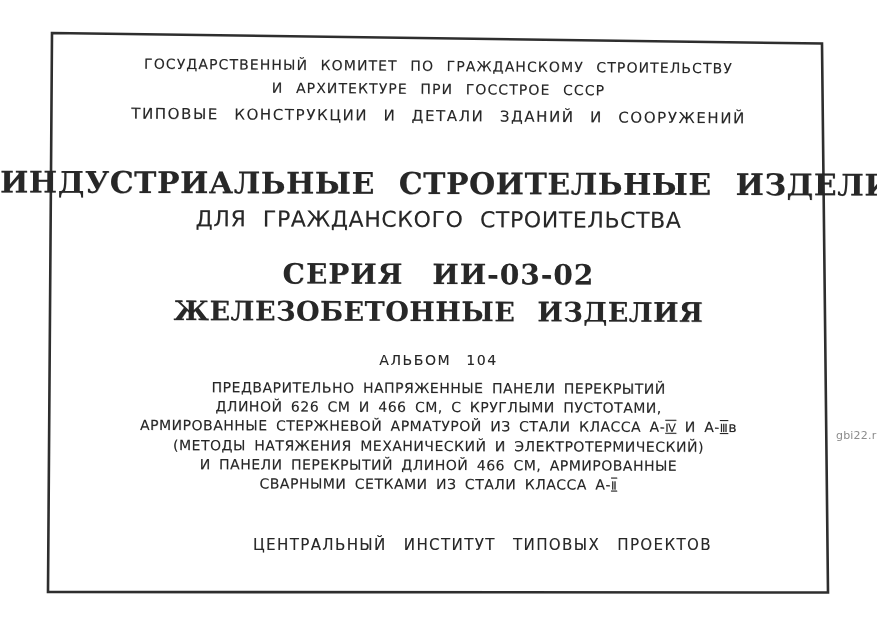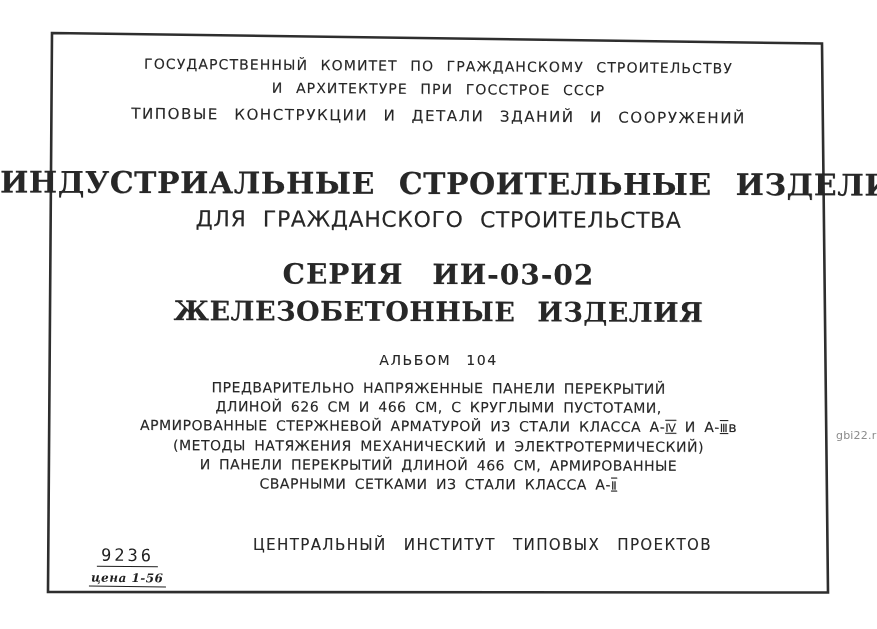--- a/index.html
+++ b/index.html
@@ -100,20 +100,16 @@
     <div class="rn">ПРЕДВАРИТЕЛЬНО НАПРЯЖЕННЫЕ ПАНЕЛИ ПЕРЕКРЫТИЙ</div>
     <div class="rn">ДЛИНОЙ 626 СМ И 466 СМ, С КРУГЛЫМИ ПУСТОТАМИ,</div>
     <div class="rn">АРМИРОВАННЫЕ СТЕРЖНЕВОЙ АРМАТУРОЙ ИЗ СТАЛИ КЛАССА А-<span class="roman">Ⅳ</span> И А-<span class="roman">Ⅲ</span>в</div>
     <div class="rn">(МЕТОДЫ НАТЯЖЕНИЯ МЕХАНИЧЕСКИЙ И ЭЛЕКТРОТЕРМИЧЕСКИЙ)</div>
     <div class="rn">И ПАНЕЛИ ПЕРЕКРЫТИЙ ДЛИНОЙ 466 СМ, АРМИРОВАННЫЕ</div>
     <div class="rn">СВАРНЫМИ СЕТКАМИ ИЗ СТАЛИ КЛАССА А-<span class="roman">Ⅱ</span></div>
   </div>
 
   <div class="tline institute">ЦЕНТРАЛЬНЫЙ ИНСТИТУТ ТИПОВЫХ ПРОЕКТОВ</div>
 
-  <div class="stamp">
-    <div><span class="stamp-number">9236</span></div>
-    <div><span class="stamp-price">цена 1-56</span></div>
-  </div>
 
   <div class="watermark">gbi22.ru</div>
 
 </div>
 
 </body></html>

